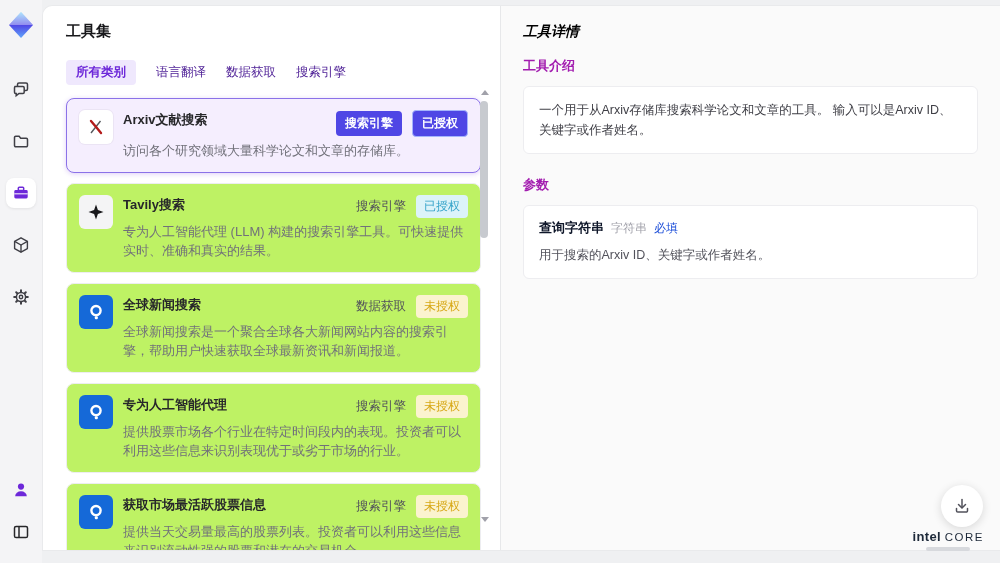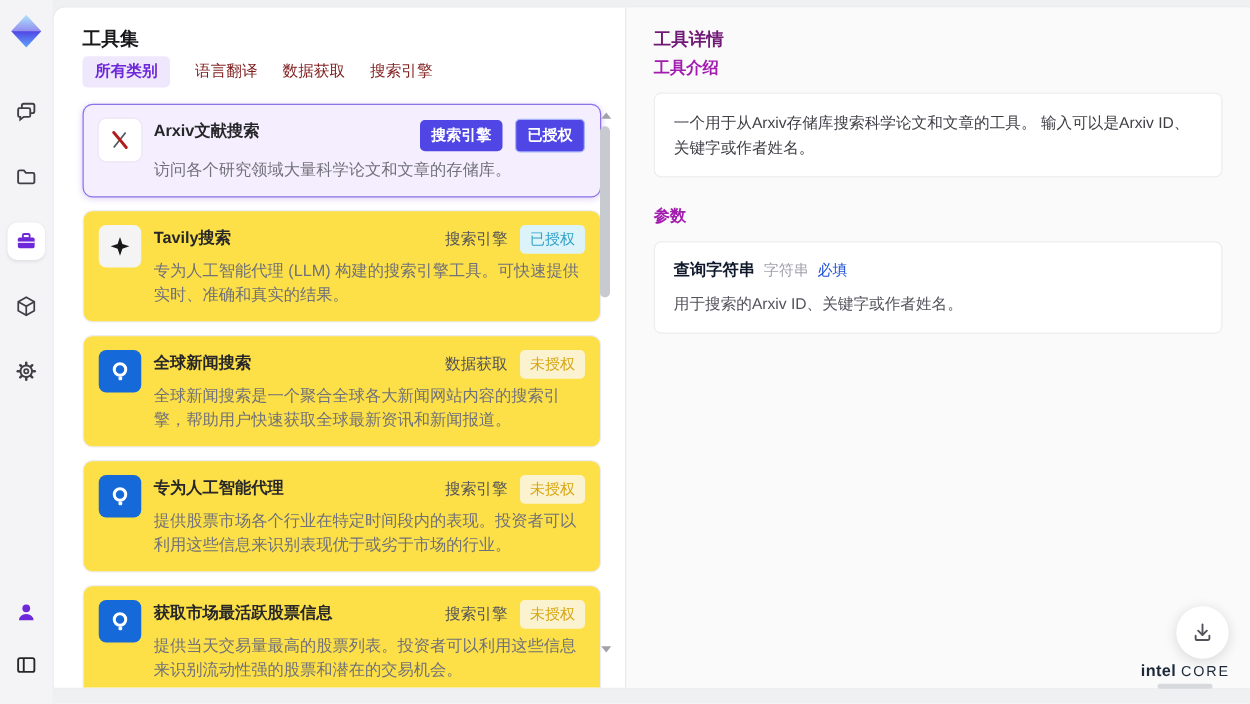--- a/index.html
+++ b/index.html
@@ -18,26 +18,26 @@
   .rail-bottom { display:flex; flex-direction:column; align-items:center; gap:12px; }
 
   
   .app { position:absolute; left:42px; top:5px; right:0; height:546px; background:#ffffff;
          border-radius:10px 0 0 0; border:1px solid #e9eaec; border-right:none; display:flex; overflow:hidden; }
 
   
   .list-pane { width:458px; flex-shrink:0; border-right:1px solid #e7e8ea; position:relative;
                padding:16px 22px 0 23px; }
   .page-title { font-size:15px; font-weight:bold; color:#18181b; }
-  .tabs { display:flex; align-items:flex-start; gap:20px; margin-top:4px; }
-  .tab { font-size:12.5px; color:#7f1d1d; cursor:pointer; padding:4px 0; white-space:nowrap; }
+  .tabs { display:flex; align-items:flex-start; gap:20px; margin-top:19px; }
+  .tab { font-size:12.5px; color:#4c1d95; cursor:pointer; padding:4px 0; white-space:nowrap; }
   .tab.active { background:#efe8fd; color:#6d28d9; padding:4px 10px; border-radius:4px; font-weight:bold; }
 
   .tool-list { margin-top:13px; display:flex; flex-direction:column; gap:10px; width:415px; }
-  .tool-card { background:#fde047; border:1px solid #ededf0; border-radius:8px; padding:11px 12px;
+  .tool-card { background:#bef264; border:1px solid #ededf0; border-radius:8px; padding:11px 12px;
                display:flex; gap:10px; cursor:pointer; }
   .tool-card.selected { background:#f5eefe; border:1.5px solid #8b72e8;
                         box-shadow:0 1px 5px rgba(109,40,217,.22); }
   .tool-icon { width:34px; height:34px; border-radius:6px; flex-shrink:0; display:flex;
                align-items:center; justify-content:center; background:#f4f4f5; overflow:hidden; }
   .tool-icon.bg-white { background:#ffffff; box-shadow:0 0 0 1px rgba(0,0,0,.04); }
   .tool-icon.bg-blue { background:#1569d8; }
   .tool-body { flex:1; min-width:0; }
   .tool-head { display:flex; align-items:flex-start; }
   .tool-name { font-size:13px; font-weight:bold; color:#27272a; flex:1; padding-top:1px; }
@@ -56,21 +56,21 @@
   .scrollbar { position:absolute; right:11px; top:84px; bottom:28px; width:9px; }
   .sb-arrow { position:absolute; left:50%; transform:translateX(-50%); width:0; height:0;
               border-left:4px solid transparent; border-right:4px solid transparent; }
   .sb-arrow.up { top:0; border-bottom:5px solid #a1a1aa; }
   .sb-arrow.down { bottom:0; border-top:5px solid #a1a1aa; }
   .sb-thumb { position:absolute; left:0; top:11px; width:8px; height:137px; background:#c7cacf;
               border-radius:4px; cursor:pointer; }
 
   
   .detail-pane { flex:1; background:#fafafa; padding:17px 22px; }
-  .detail-title { font-size:14px; font-weight:bold; color:#701a75; margin-bottom:4px; }
+  .detail-title { font-size:14px; font-weight:bold; color:#000000; margin-bottom:16px;font-style:italic; }
   .section-heading { font-size:13px; font-weight:bold; color:#a21caf; margin-bottom:11px; }
   .detail-card { background:#fff; border:1px solid #ededf0; border-radius:6px;
                  padding:13px 15px; margin-bottom:22px; }
   .intro-text { font-size:12.5px; color:#3f3f46; line-height:1.6; }
   .param-head { display:flex; align-items:baseline; gap:7px; }
   .param-name { font-size:13px; font-weight:bold; color:#0f172a; }
   .param-type { font-size:12px; color:#a1a1aa; }
   .param-required { font-size:12px; color:#1d4ed8; }
   .param-desc { font-size:12.5px; color:#52525b; margin-top:9px; line-height:1.5; }
 

